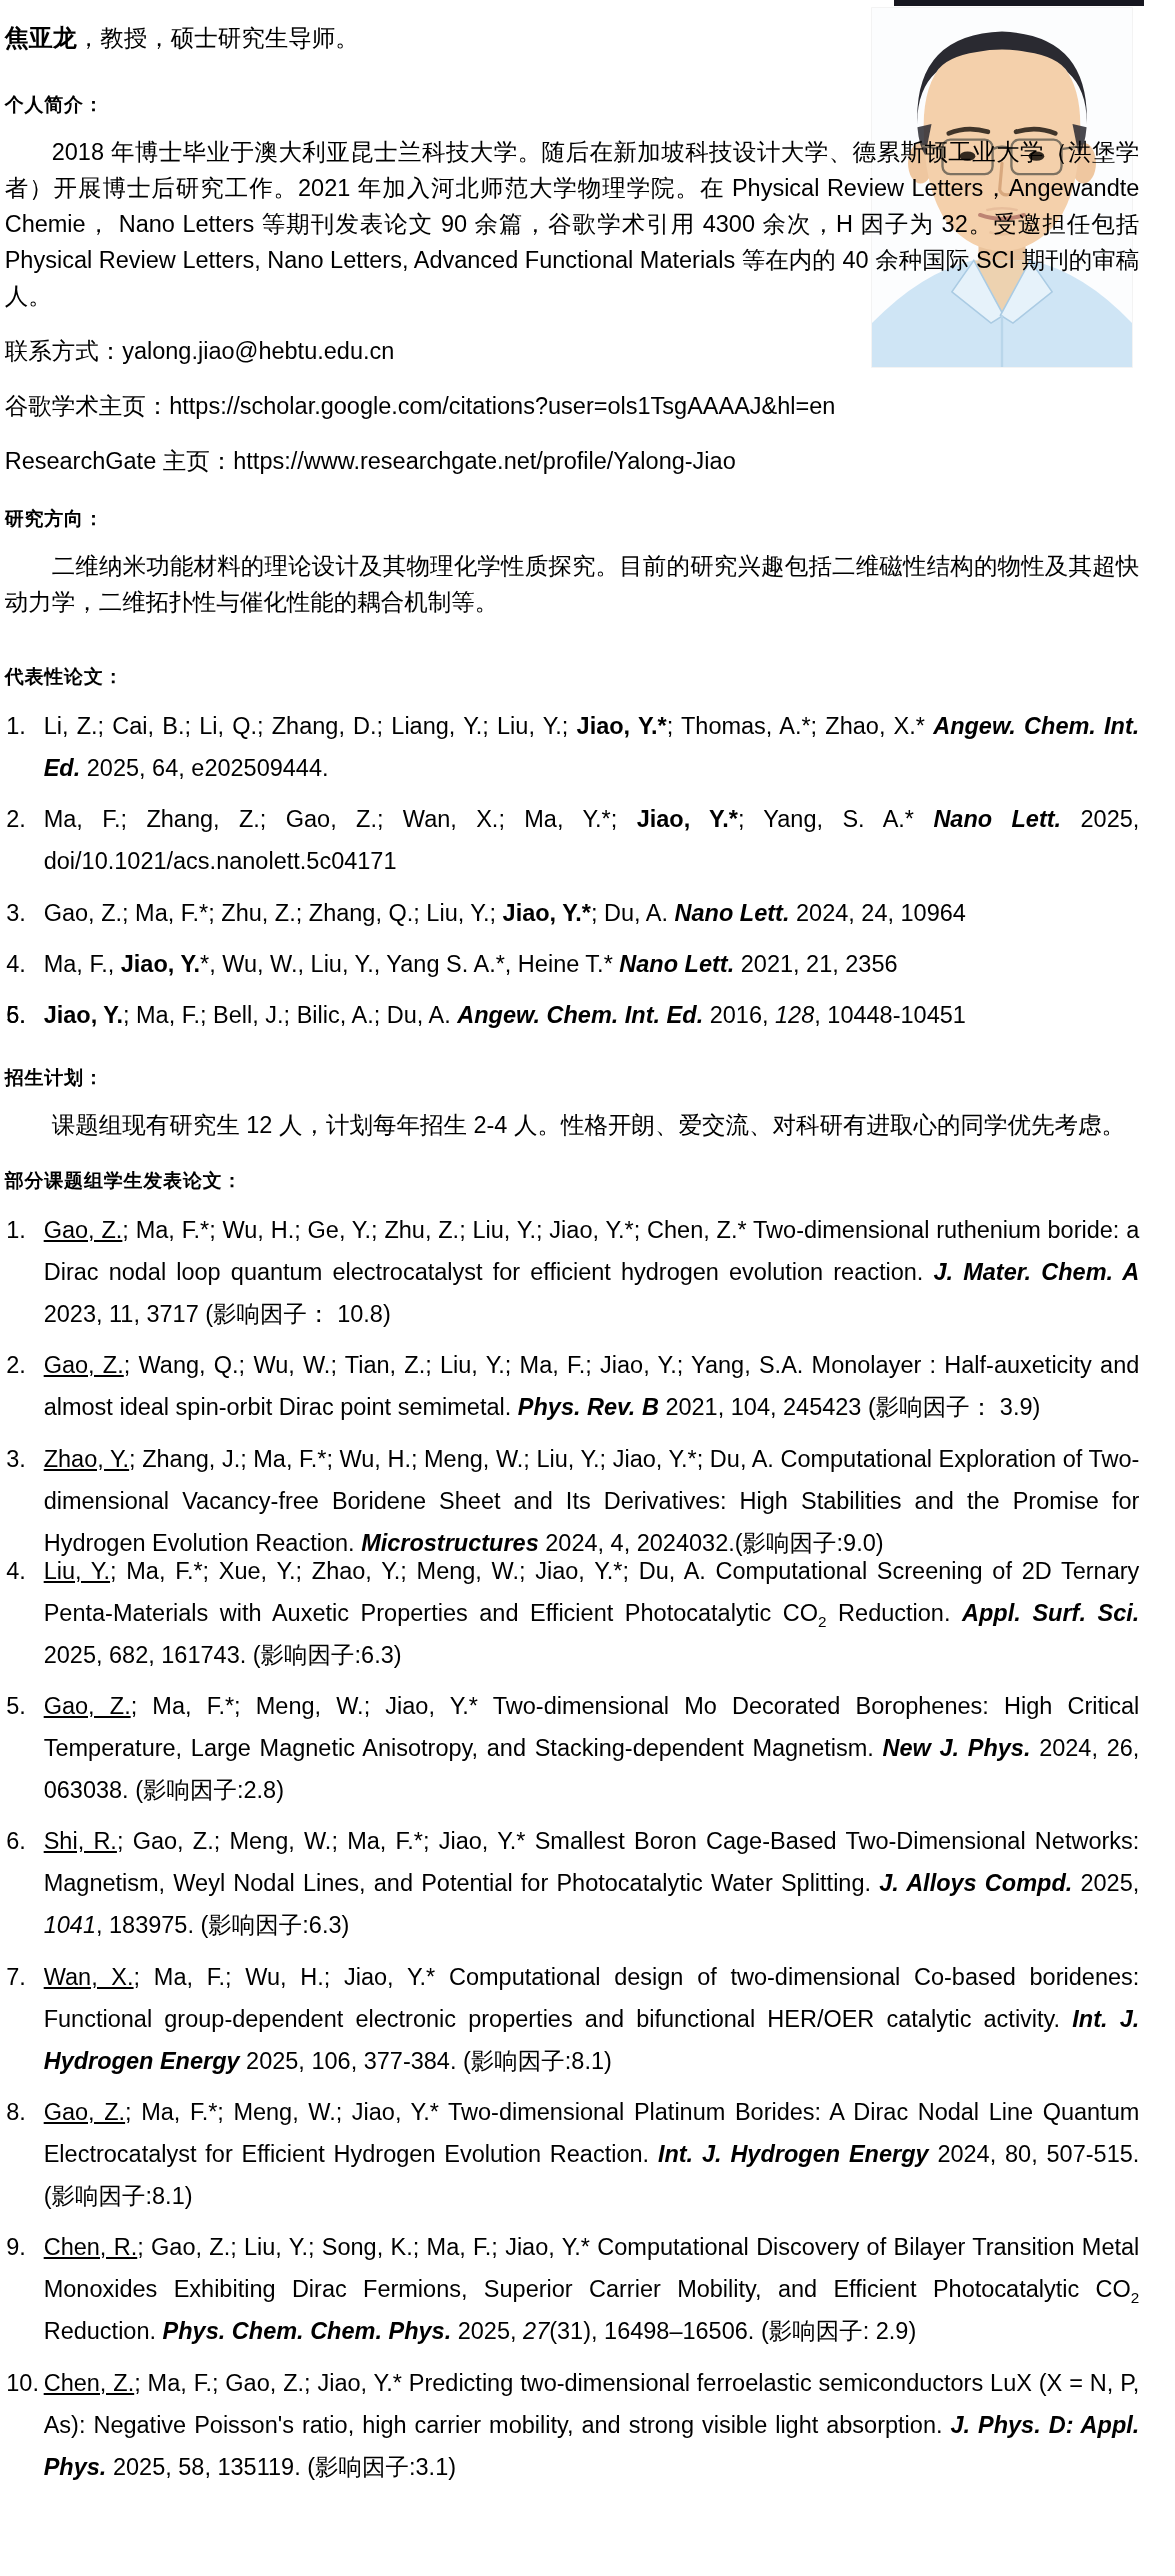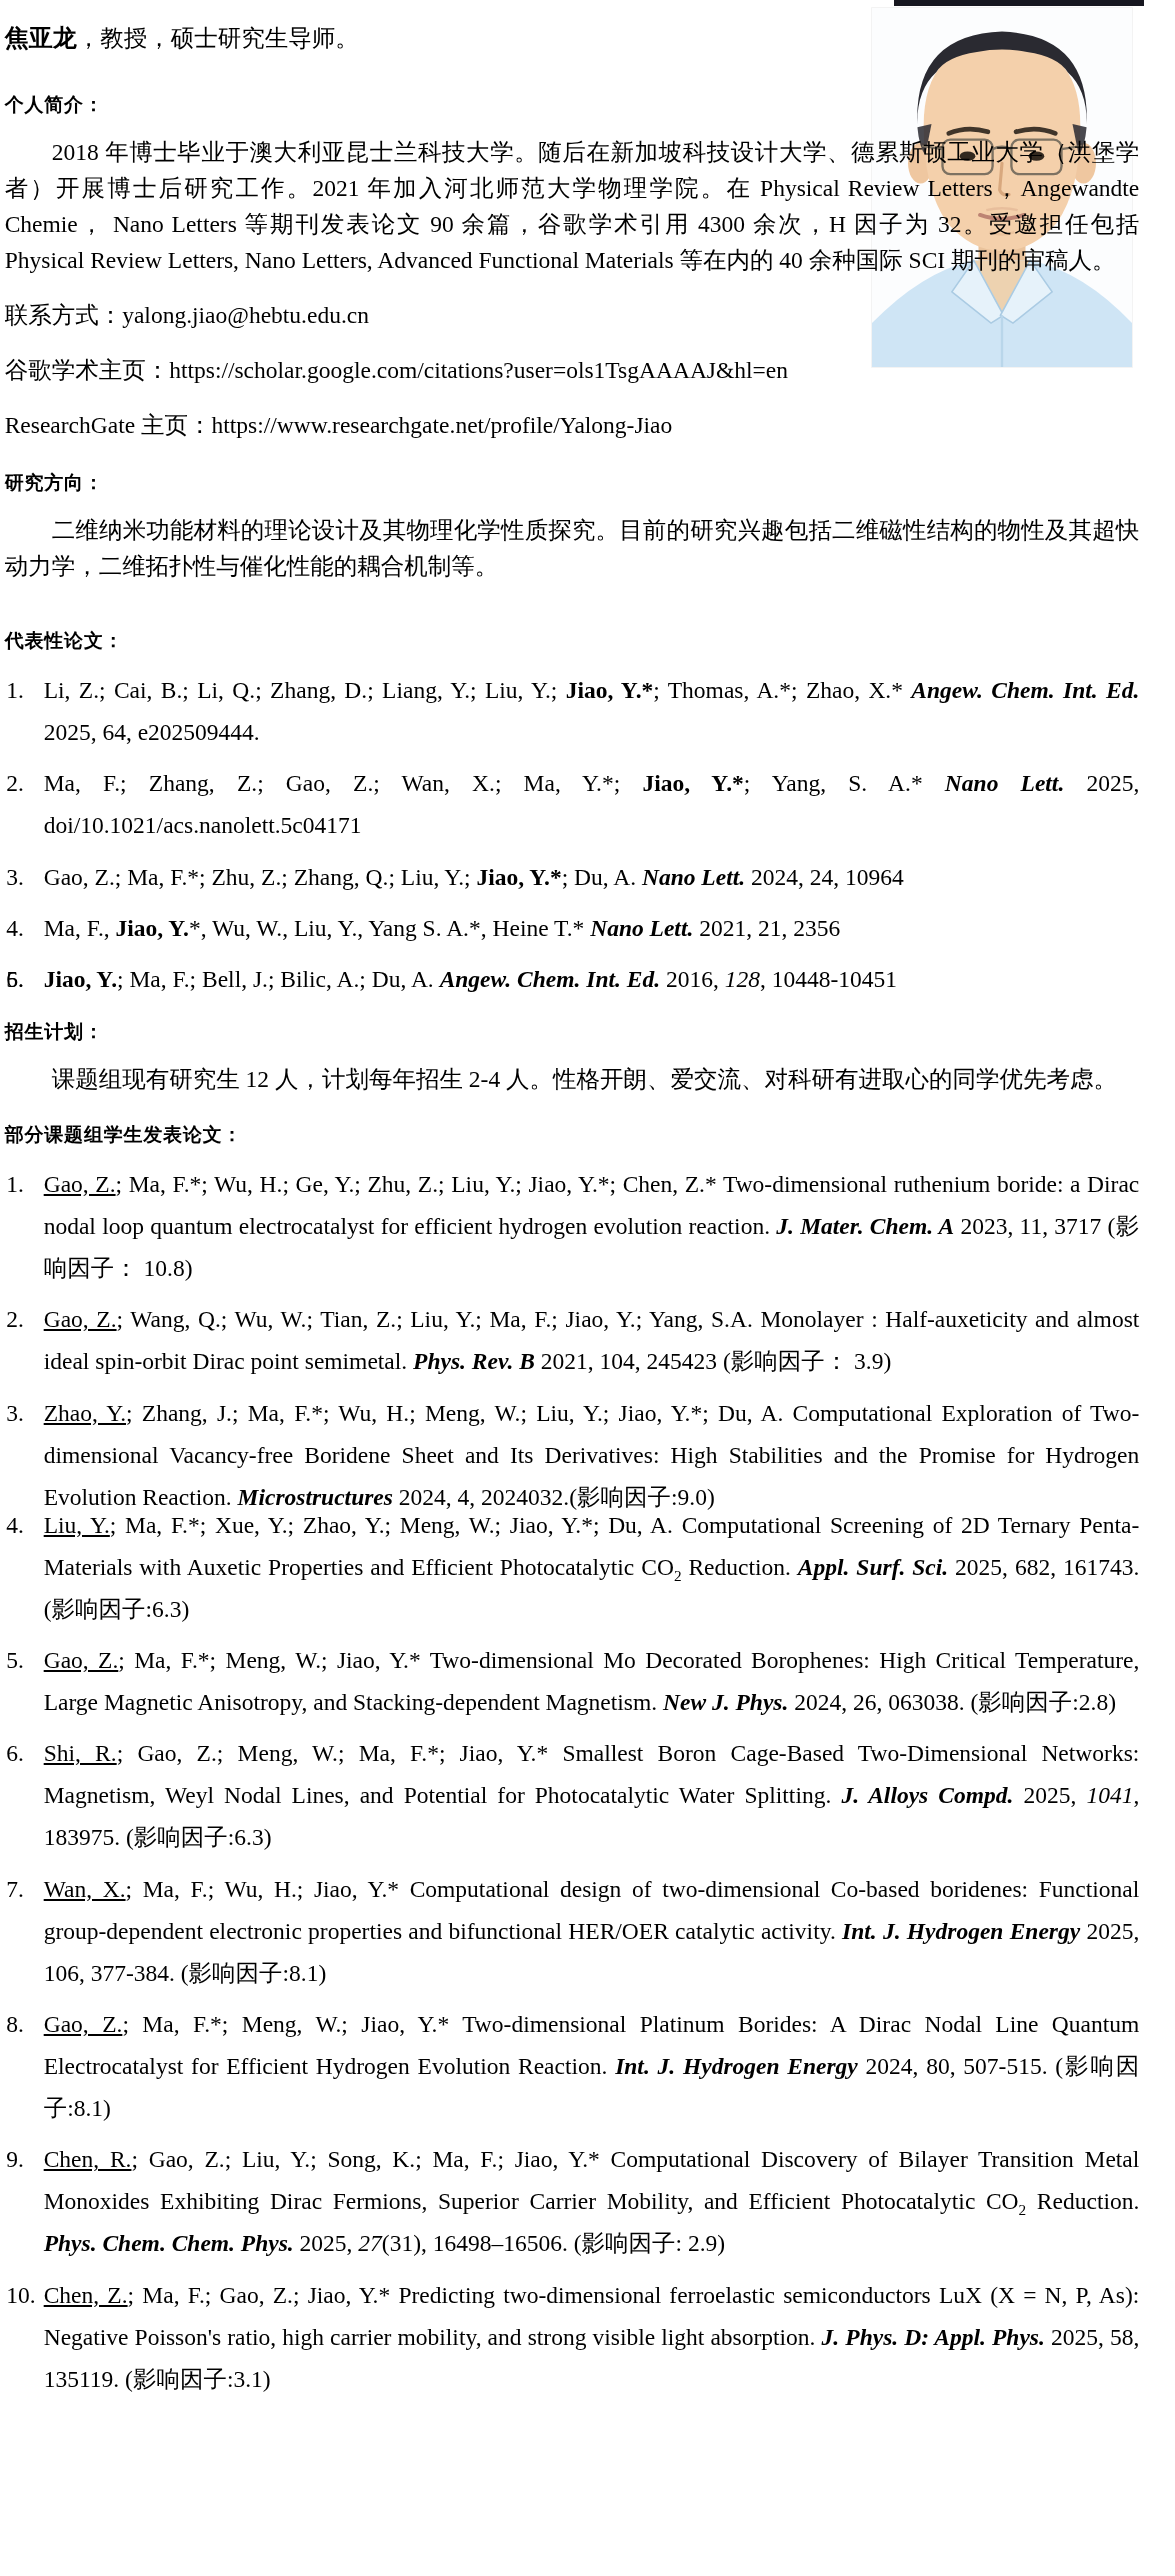--- a/index.html
+++ b/index.html
@@ -1,31 +1,31 @@
 <!DOCTYPE html>
 <html style="font-size:12.5px"><head>
 <meta charset="utf-8">
 <style>
   html,body{margin:0;padding:0;background:#ffffff;}
   .page{
     position:relative;
     width:1144px;height:2576px;
     background:#ffffff;color:#000000;
-    font-family:Liberation Serif, serif;
+    font-family:Liberation Sans, sans-serif;
     font-size:23.5px;
     overflow:hidden;
   }
   .content{position:relative;padding:0 4.7px;}
   .name-line{margin:20.4px 0 0;line-height:36px;}
   .person-name{font-weight:700;font-size:24px;}
   h2{font-size:19px;font-weight:700;margin:0;line-height:36px;letter-spacing:0.8px;}
   .h-profile{margin-top:31px;}
   .h-research{margin-top:22px;}
   .h-rep{margin-top:39px;}
-  .h-recruit{margin-top:14px;}
+  .h-recruit{margin-top:24px;}
   .h-students{margin-top:20px;}
   .para{margin:11px 0 0;line-height:36px;text-align:justify;text-indent:47px;}
   .bio{}
   .contact{margin:19px 0 0;line-height:36px;}
   ol.pubs{margin:6.3px 0 0;padding:0;list-style:none;}
   .pubs li{position:relative;padding-left:39px;line-height:42px;margin-top:9.4px;text-align:justify;}
   .pubs li .no{position:absolute;left:1.6px;top:0;}
   .pubs li.tight{margin-top:-14px;}
   .b{font-weight:700;}
   .i{font-style:italic;margin-top:48px;}

